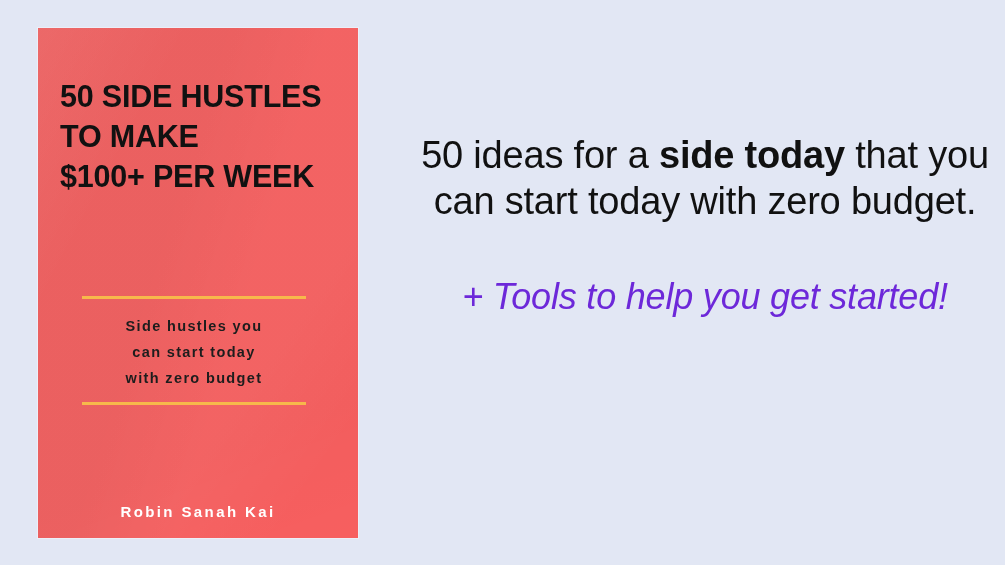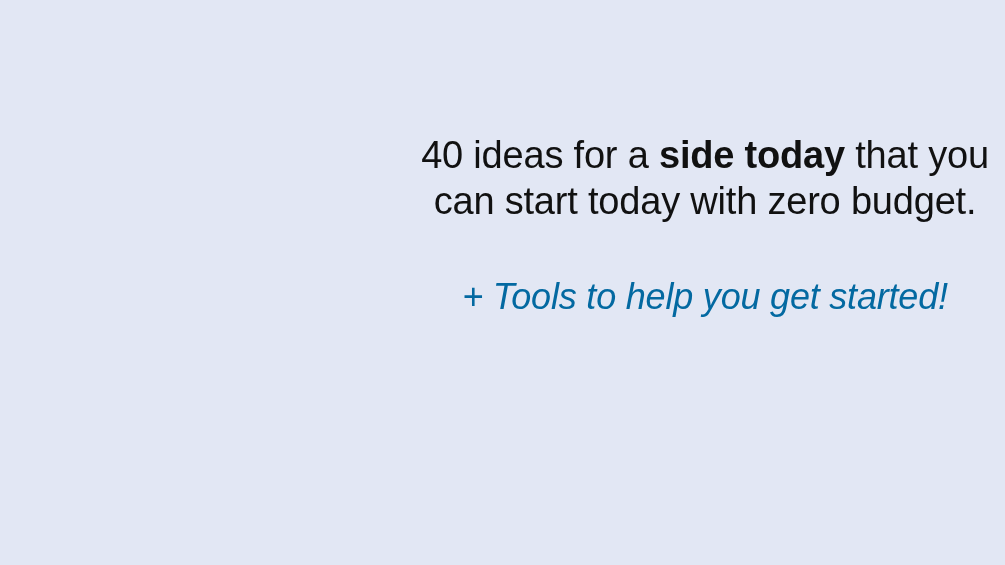--- a/index.html
+++ b/index.html
@@ -109,34 +109,51 @@
     font-size: 38px;
     line-height: 46px;
     font-weight: normal;
     letter-spacing: -0.2px;
   }
   #headline .em {
     font-weight: bold;
   }
   #subhead {
     margin-top: 50px;
-    color: #0369a1;
+    color: #6d28d9;
     font-family: "Liberation Sans", sans-serif;
     font-size: 36px;
     line-height: 46px;
     font-style: italic;
     font-weight: normal;
     letter-spacing: -0.2px;
   }
 </style>
 </head>
 <body>
 
 <div id="slide">
 
+  <div id="book-cover">
+    <div id="cover-texture"></div>
+
+    <div id="cover-title">50 SIDE HUSTLES
+TO MAKE
+$100+ PER WEEK</div>
+
+    <div id="cover-subtitle-block">
+      <div class="cover-rule"></div>
+      <div id="cover-subtitle">Side hustles you
+can start today
+with zero budget</div>
+      <div class="cover-rule"></div>
+    </div>
+
+    <div id="cover-author">Robin Sanah Kai</div>
+  </div>
 
   <div id="copy-panel">
-    <div id="headline"><span>40 ideas for a </span><span class="em">side today</span><span> that you can start today with zero budget.</span></div>
+    <div id="headline"><span>50 ideas for a </span><span class="em">side today</span><span> that you can start today with zero budget.</span></div>
 
     <div id="subhead">+ Tools to help you get started!</div>
   </div>
 
 </div>
 
 </body></html>

